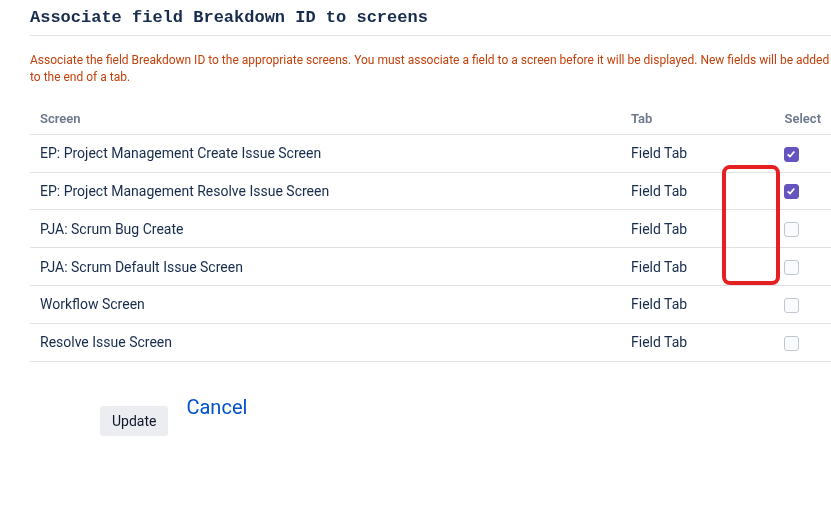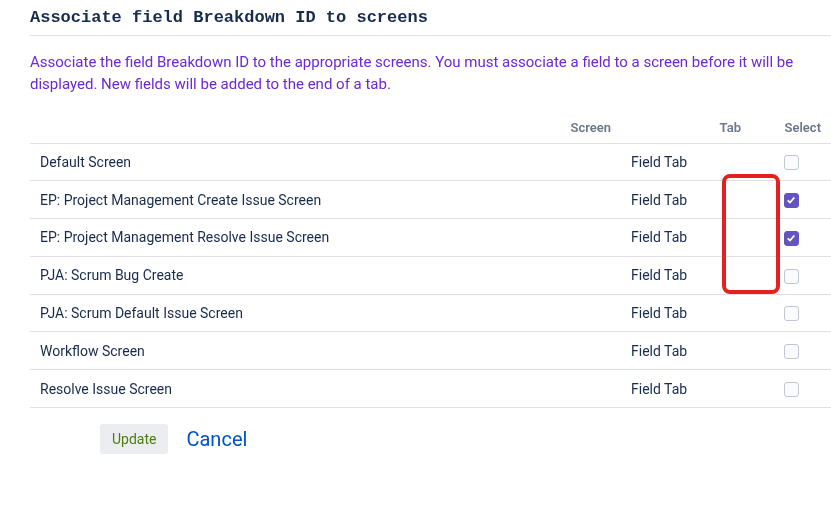--- a/index.html
+++ b/index.html
@@ -27,31 +27,31 @@
   }
   .hr-top {
     border: none;
     border-top: 1px solid #DFE1E6;
     margin: 8px 0 12px -30px;
     width: 831px;
     position: relative;
     left: 30px;
   }
   .desc {
-    font-size: 15px;
+    font-size: 12px;
     line-height: 1.45;
-    color: #6d28d9;
+    color: #c2410c;
     margin: 16px 0 18px 0;
   }
   table.screens {
     width: 100%;
     border-collapse: collapse;
   }
   table.screens th {
-    text-align: right;
+    text-align: left;
     font-weight: 600;
     font-size: 13px;
     color: #6B778C;
     padding: 6px 10px 8px 10px;
     border-bottom: 1px solid #DFE1E6;
   }
   table.screens th.col-select {
     text-align: right;
     width: 80px;
   }
@@ -110,23 +110,24 @@
     display: flex;
     align-items: center;
     gap: 18px;
   }
   .btn-update {
     background: #ECEDF0;
     border: none;
     border-radius: 3px;
     padding: 7px 12px;
     font-size: 14px;
-    color: #4d7c0f;
+    color: #0f172a;
     cursor: pointer;
     font-family: inherit;
+    margin-top: 28px;
   }
   .link-cancel {
     color: #0052CC;
     text-decoration: none;
     font-size: 20px;
     cursor: pointer;
   }
 </style>
 </head>
 <body>
@@ -140,25 +141,20 @@
     <div class="table-wrap">
       <table class="screens">
         <thead>
           <tr>
             <th class="col-screen">Screen</th>
             <th class="col-tab">Tab</th>
             <th class="col-select">Select</th>
           </tr>
         </thead>
         <tbody id="rows">
-            <tr>
-              <td>Default Screen</td>
-              <td>Field Tab</td>
-              <td class="cell-select"><span class="checkbox unchecked"></span></td>
-            </tr>
             <tr>
               <td>EP: Project Management Create Issue Screen</td>
               <td>Field Tab</td>
               <td class="cell-select"><span class="checkbox checked"><svg viewBox="0 0 12 12">
                     <polyline points="2,6.5 4.8,9 10,3"></polyline>
                   </svg></span></td>
             </tr>
             <tr>
               <td>EP: Project Management Resolve Issue Screen</td>
               <td>Field Tab</td>

